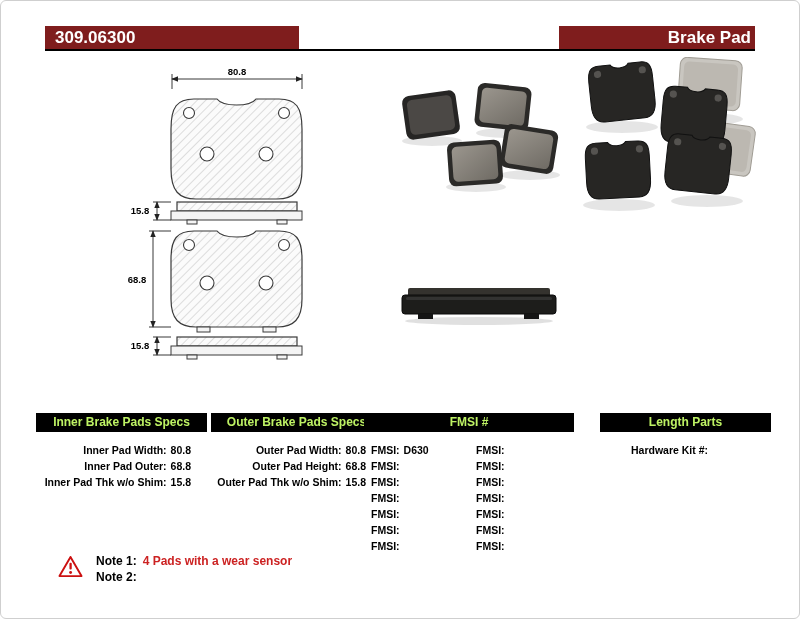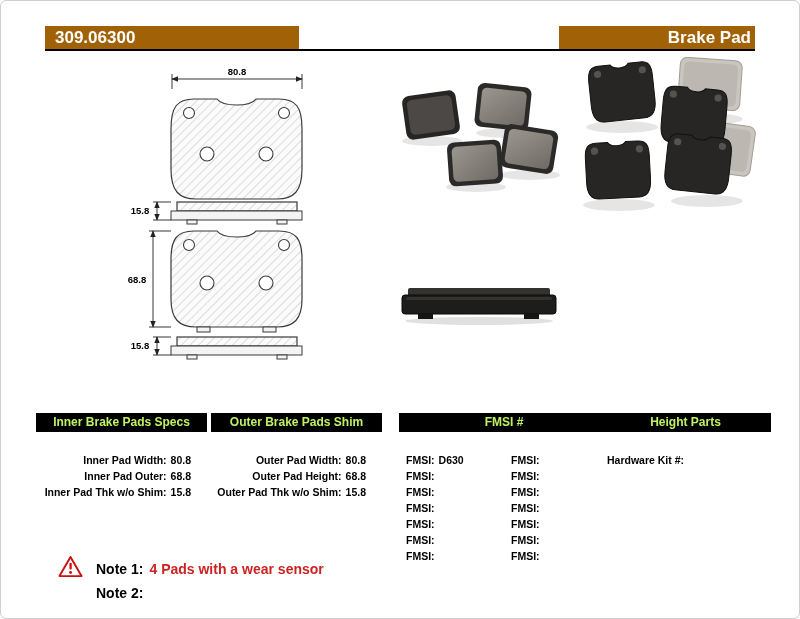--- a/index.html
+++ b/index.html
@@ -2,21 +2,21 @@
 <html><head>
 <meta charset="utf-8">
 <style>
   * { margin:0; padding:0; box-sizing:border-box; }
   html,body { width:800px; height:619px; background:#fff; font-family:"Liberation Sans",sans-serif; overflow:hidden; }
   .page { position:absolute; left:0; top:0; width:800px; height:619px; background:#fff;
           border:1px solid #cfcfcf; border-radius:6px; overflow:hidden; }
 
   
   .header { position:absolute; left:44px; top:25px; width:710px; height:25px; border-bottom:2px solid #000; }
-  .header-box { position:absolute; top:0; height:23px; background:#a16207; color:#fff;
+  .header-box { position:absolute; top:0; height:23px; background:#7f1d1d; color:#fff;
                 font-weight:bold; font-size:17px; display:flex; align-items:center; }
   .header-left  { left:0; width:254px; padding-left:10px; }
   .header-right { right:0; width:196px; justify-content:flex-end; padding-right:4px; }
 
   
   .tech-drawing { position:absolute; left:118px; top:58px; width:220px; height:310px; }
   .dim line { stroke:#222; stroke-width:0.9; fill:none; }
   .dim text { font:bold 9.5px "Liberation Sans",sans-serif; fill:#000; }
   .padface { fill:url(#hatch); stroke:#3a3a3a; stroke-width:1.2; }
   .plate   { fill:#f4f4f4; stroke:#3a3a3a; stroke-width:1; }
@@ -26,34 +26,34 @@
   .photo-front { position:absolute; left:393px; top:80px;  width:170px; height:115px; }
   .photo-back  { position:absolute; left:566px; top:56px;  width:195px; height:160px; }
   .photo-side  { position:absolute; left:393px; top:281px; width:170px; height:45px; }
 
   
   .spec-table { position:absolute; left:0; top:412px; width:800px; color:#000;
                 font-size:10.5px; font-weight:bold; }
   .col { position:absolute; top:0; }
   .col-inner   { left:35px;  width:171px; }
   .col-outer   { left:210px; width:171px; }
-  .col-fmsi    { left:398px; width:210px; }
+  .col-fmsi    { left:363px; width:210px; }
   .col-related { left:599px; width:171px; }
   .col-header { background:#000; color:#bef264; text-align:center; height:19px; line-height:19px;
                 font-size:12px; font-weight:bold; }
-  .col-body { padding-top:20px; }
+  .col-body { padding-top:10px; }
   .spec-row { display:flex; justify-content:flex-end; gap:4px; padding-right:16px; line-height:16px; }
   .fmsi-row { display:flex; line-height:16px; }
   .fmsi-cell { width:105px; padding-left:7px; display:flex; gap:4px; }
-  .related-row { padding-left:7px; line-height:16px; }
+  .related-row { padding-left:7px; line-height:16px;margin-left:24px; }
 
   
   .notes { position:absolute; left:57px; top:552px; display:flex; align-items:flex-start; gap:13px; }
   .warn-svg { width:25px; height:23px; margin-top:2px; }
-  .note-line { font-size:14px; font-weight:bold; line-height:16px; color:#000;margin-top:8px; }
+  .note-line { font-size:12px; font-weight:bold; line-height:16px; color:#000; }
   .note-red { color:#cc2222; margin-left:6px; }
 </style>
 </head>
 <body>
 
 <div class="page">
 
   <div class="header">
     <div class="header-box header-left">309.06300</div>
     <div class="header-box header-right">Brake Pad</div>
@@ -200,21 +200,21 @@
           <span>68.8</span>
         </div>
         <div class="spec-row">
           <span>Inner Pad Thk w/o Shim:</span>
           <span>15.8</span>
         </div>
       </div>
     </div>
 
     <div class="col col-outer">
-      <div class="col-header">Outer Brake Pads Shim</div>
+      <div class="col-header">Outer Brake Pads Specs</div>
       <div class="col-body">
         <div class="spec-row">
           <span>Outer Pad Width:</span>
           <span>80.8</span>
         </div>
         <div class="spec-row">
           <span>Outer Pad Height:</span>
           <span>68.8</span>
         </div>
         <div class="spec-row">
@@ -294,21 +294,21 @@
             </span>
           <span class="fmsi-cell">
               <span>FMSI:</span>
               <span></span>
             </span>
         </div>
       </div>
     </div>
 
     <div class="col col-related">
-      <div class="col-header">Height Parts</div>
+      <div class="col-header">Length Parts</div>
       <div class="col-body">
         <div class="related-row">
           <span>Hardware Kit #:</span>
           <span></span>
         </div>
       </div>
     </div>
 
   </div>
 

